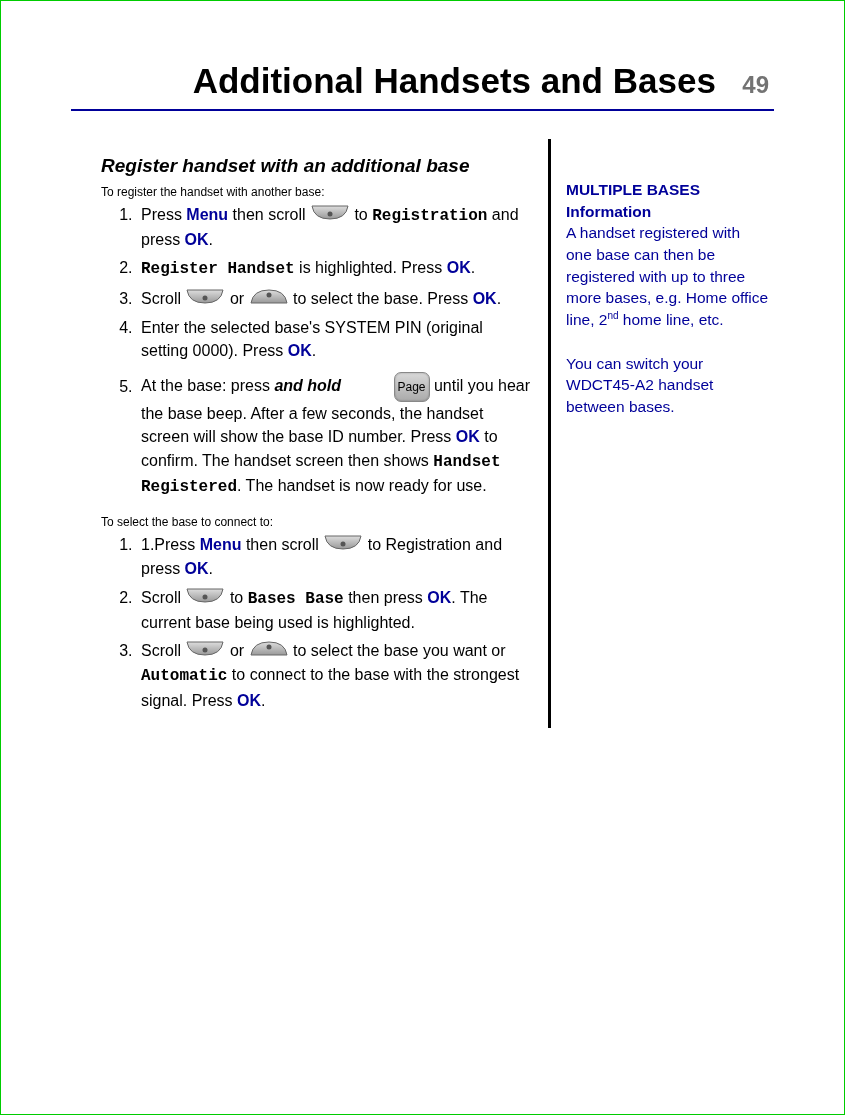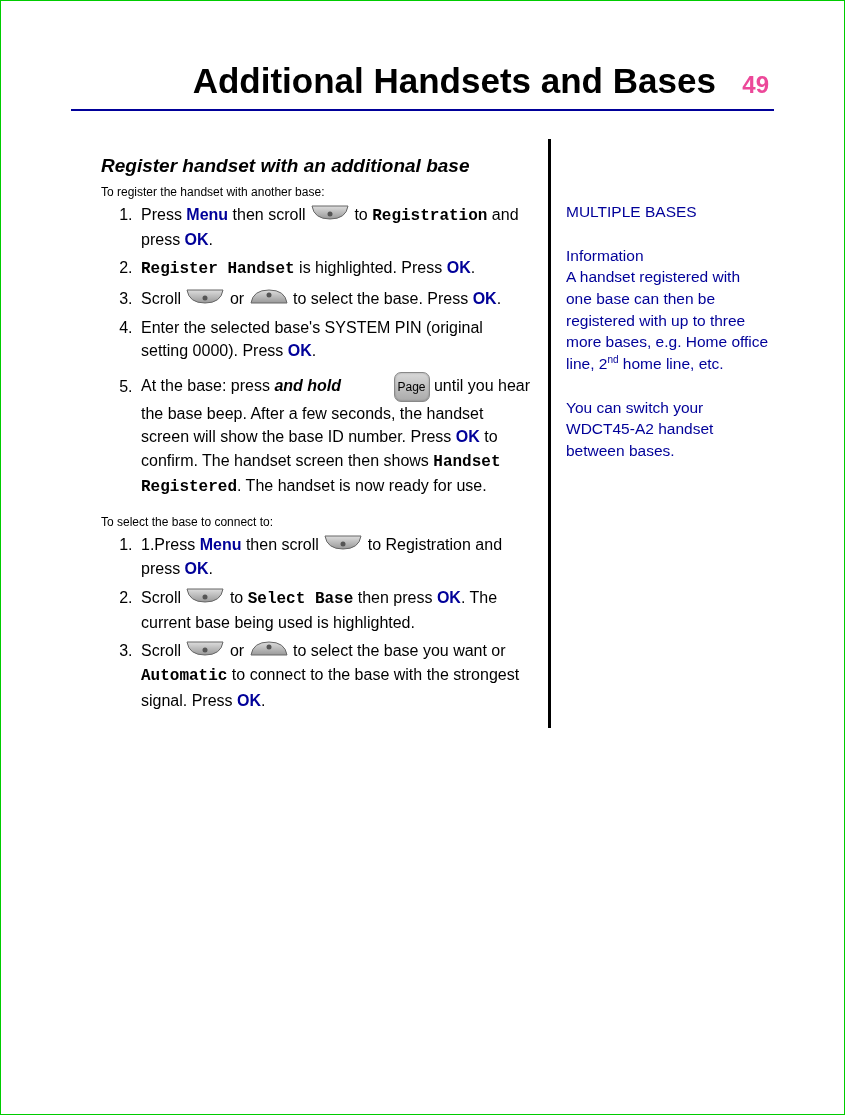--- a/index.html
+++ b/index.html
@@ -24,21 +24,21 @@
   .header-title {
     display: inline;
     font-size: 35px;
     font-weight: bold;
     color: #000000;
   }
   .header-pagenum {
     display: inline;
     font-size: 24px;
     font-weight: bold;
-    color: #ec4899;
+    color: #737373;
     margin-left: 22px;
   }
   .hr {
     border: none;
     border-top: 2px solid #000099;
     margin: 4px 20px 28px 20px;
   }
   .content {
     display: flex;
     margin: 0 25px 0 50px;
@@ -49,22 +49,21 @@
   }
   .side-col {
     border-left: 3px solid #000;
     padding-left: 15px;
     color: #000099;
     font-size: 15.5px;
     line-height: 1.4;
     padding-top: 40px;
   }
   .side-title {
-    font-weight: normal;
-    margin-top: 22px;
+    font-weight: bold;
   }
   h2.section {
     font-size: 19px;
     font-style: italic;
     font-weight: bold;
     margin: 16px 0 8px 0;
   }
   .intro {
     font-size: 12px;
     margin: 0 0 4px 0;
@@ -168,21 +167,21 @@
         <li>
           <span>1.Press </span><span class="blue-bold">Menu</span><span> then scroll </span><span class="key-icon"><svg width="40" height="17">
                 <path d="M2 2 L38 2 Q36 15 20 15 Q4 15 2 2 Z" fill="url(#g1)" stroke="#666"></path>
                 <ellipse cx="20" cy="10" rx="2.5" ry="2.5" fill="#555"></ellipse>
               </svg></span><span> to Registration and press </span><span class="blue-bold">OK</span><span>.</span>
         </li>
         <li>
           <span>Scroll </span><span class="key-icon"><svg width="40" height="17">
                 <path d="M2 2 L38 2 Q36 15 20 15 Q4 15 2 2 Z" fill="url(#g1)" stroke="#666"></path>
                 <ellipse cx="20" cy="10" rx="2.5" ry="2.5" fill="#555"></ellipse>
-              </svg></span><span> to </span><span class="code">Select Base</span><span> then press </span><span class="blue-bold">OK</span><span>.  The current base being used is highlighted.</span>
+              </svg></span><span> to </span><span class="code">Bases Base</span><span> then press </span><span class="blue-bold">OK</span><span>.  The current base being used is highlighted.</span>
         </li>
         <li>
           <span>Scroll </span><span class="key-icon"><svg width="40" height="17">
                 <path d="M2 2 L38 2 Q36 15 20 15 Q4 15 2 2 Z" fill="url(#g1)" stroke="#666"></path>
                 <ellipse cx="20" cy="10" rx="2.5" ry="2.5" fill="#555"></ellipse>
               </svg></span><span> or </span><span class="key-icon"><svg width="40" height="17">
                 <path d="M2 15 L38 15 Q36 2 20 2 Q4 2 2 15 Z" fill="url(#g1)" stroke="#666"></path>
                 <ellipse cx="20" cy="7" rx="2.5" ry="2.5" fill="#555"></ellipse>
               </svg></span><span> to select the base you want or </span><span class="code">Automatic</span><span> to connect to the base with the strongest signal.  Press </span><span class="blue-bold">OK</span><span>.</span>
         </li>

